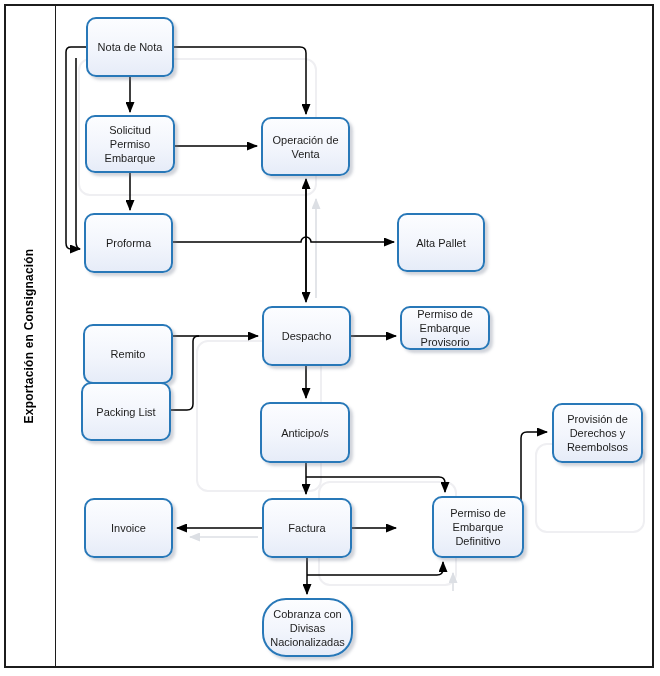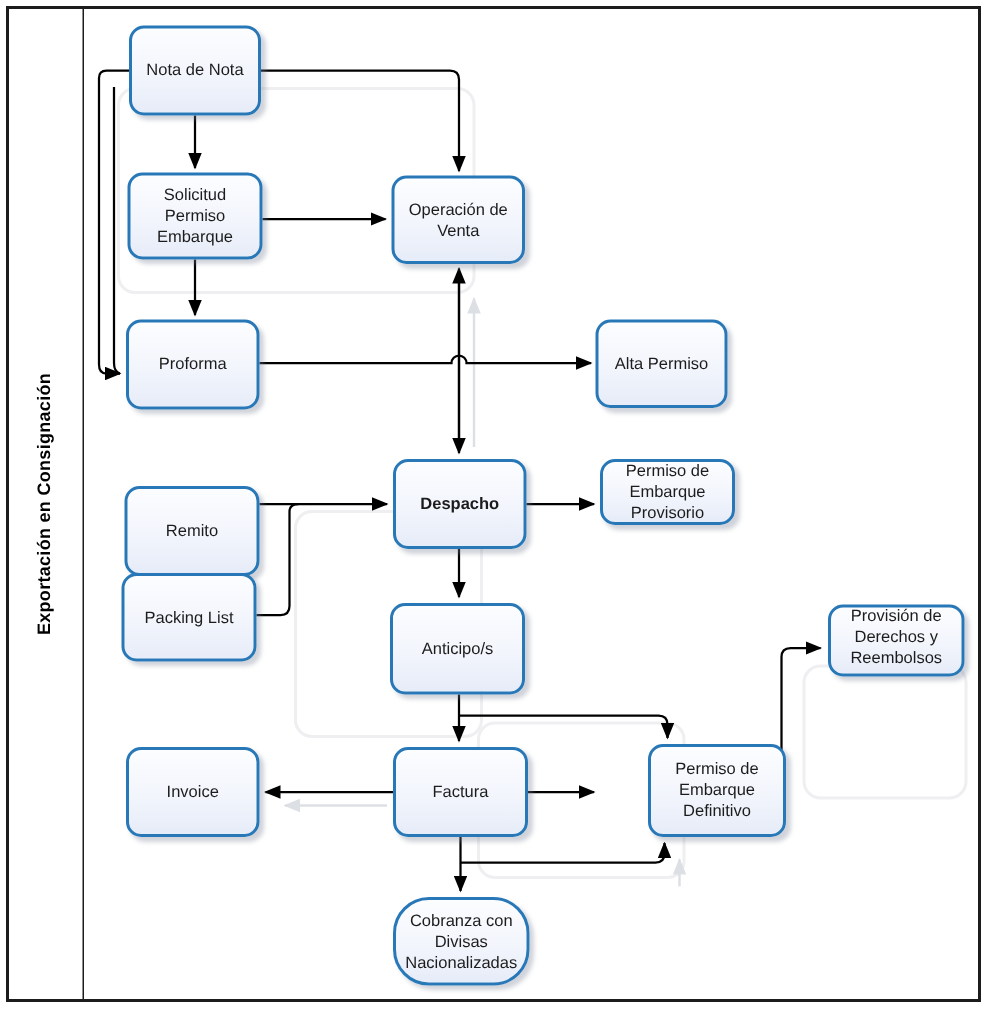--- a/index.html
+++ b/index.html
@@ -84,38 +84,38 @@
 <div class="node" style="left:85px;top:115px;width:90px;height:58px;">
     <span>Solicitud Permiso Embarque</span>
   </div>
 <div class="node" style="left:261px;top:117px;width:89px;height:59px;">
     <span>Operación de Venta</span>
   </div>
 <div class="node" style="left:84px;top:213px;width:89px;height:60px;">
     <span>Proforma</span>
   </div>
 <div class="node" style="left:397px;top:213px;width:88px;height:59px;">
-    <span>Alta Permiso</span>
+    <span>Alta Pallet</span>
   </div>
 <div class="node" style="left:83px;top:324px;width:90px;height:60px;">
     <span>Remito</span>
   </div>
-<div class="node" style="left:262px;top:306px;width:89px;height:60px;font-weight:bold;">
+<div class="node" style="left:262px;top:306px;width:89px;height:60px;">
     <span>Despacho</span>
   </div>
 <div class="node" style="left:400px;top:306px;width:90px;height:44px;">
     <span>Permiso de Embarque Provisorio</span>
   </div>
 <div class="node" style="left:81px;top:382px;width:90px;height:59px;">
     <span>Packing List</span>
   </div>
 <div class="node" style="left:260px;top:402px;width:90px;height:61px;">
     <span>Anticipo/s</span>
   </div>
-<div class="node" style="left:552px;top:403px;width:91px;height:48px;align-items:flex-end;">
+<div class="node" style="left:552px;top:403px;width:91px;height:60px;">
     <span>Provisión de Derechos y Reembolsos</span>
   </div>
 <div class="node" style="left:84px;top:498px;width:89px;height:60px;">
     <span>Invoice</span>
   </div>
 <div class="node" style="left:262px;top:498px;width:90px;height:60px;">
     <span>Factura</span>
   </div>
 <div class="node" style="left:400px;top:496px;width:92px;height:62px;margin-left:32px;">
     <span>Permiso de Embarque Definitivo</span>

